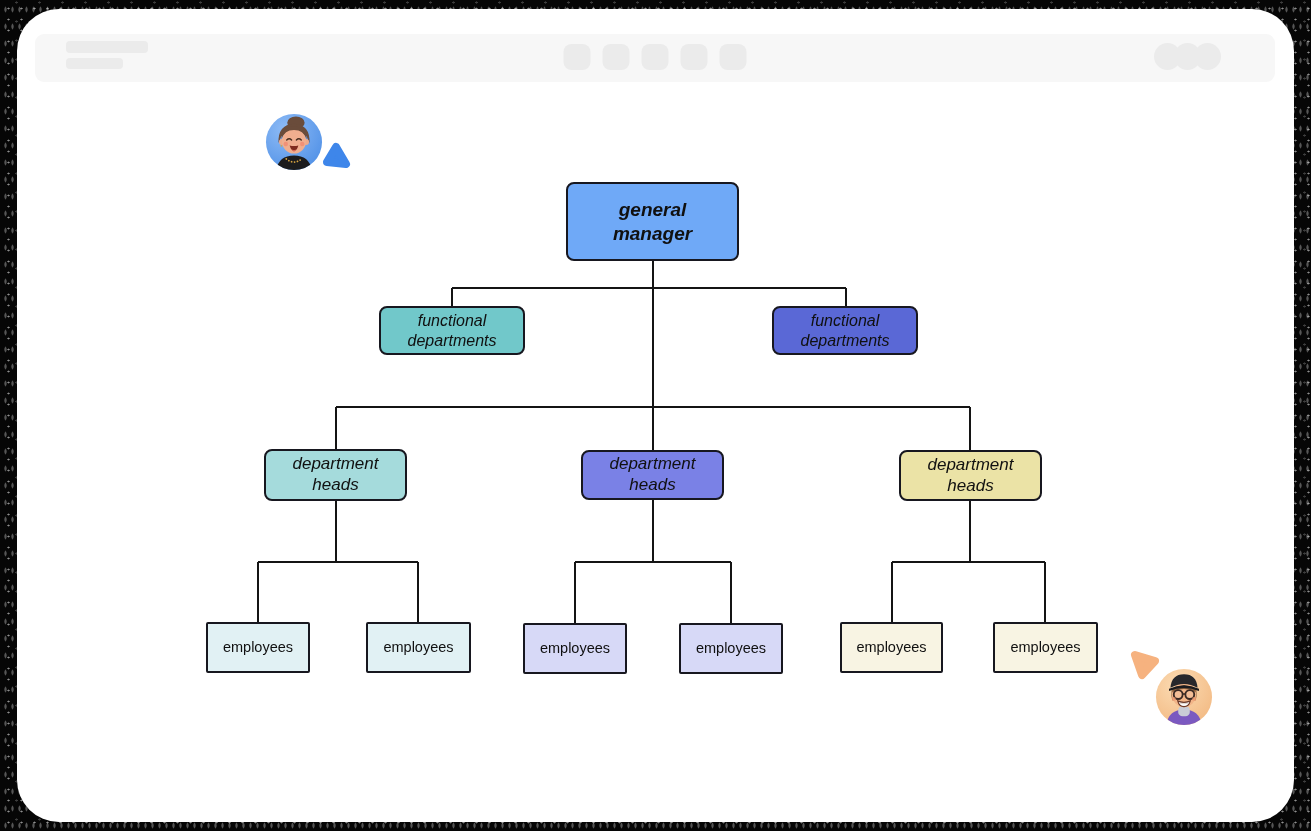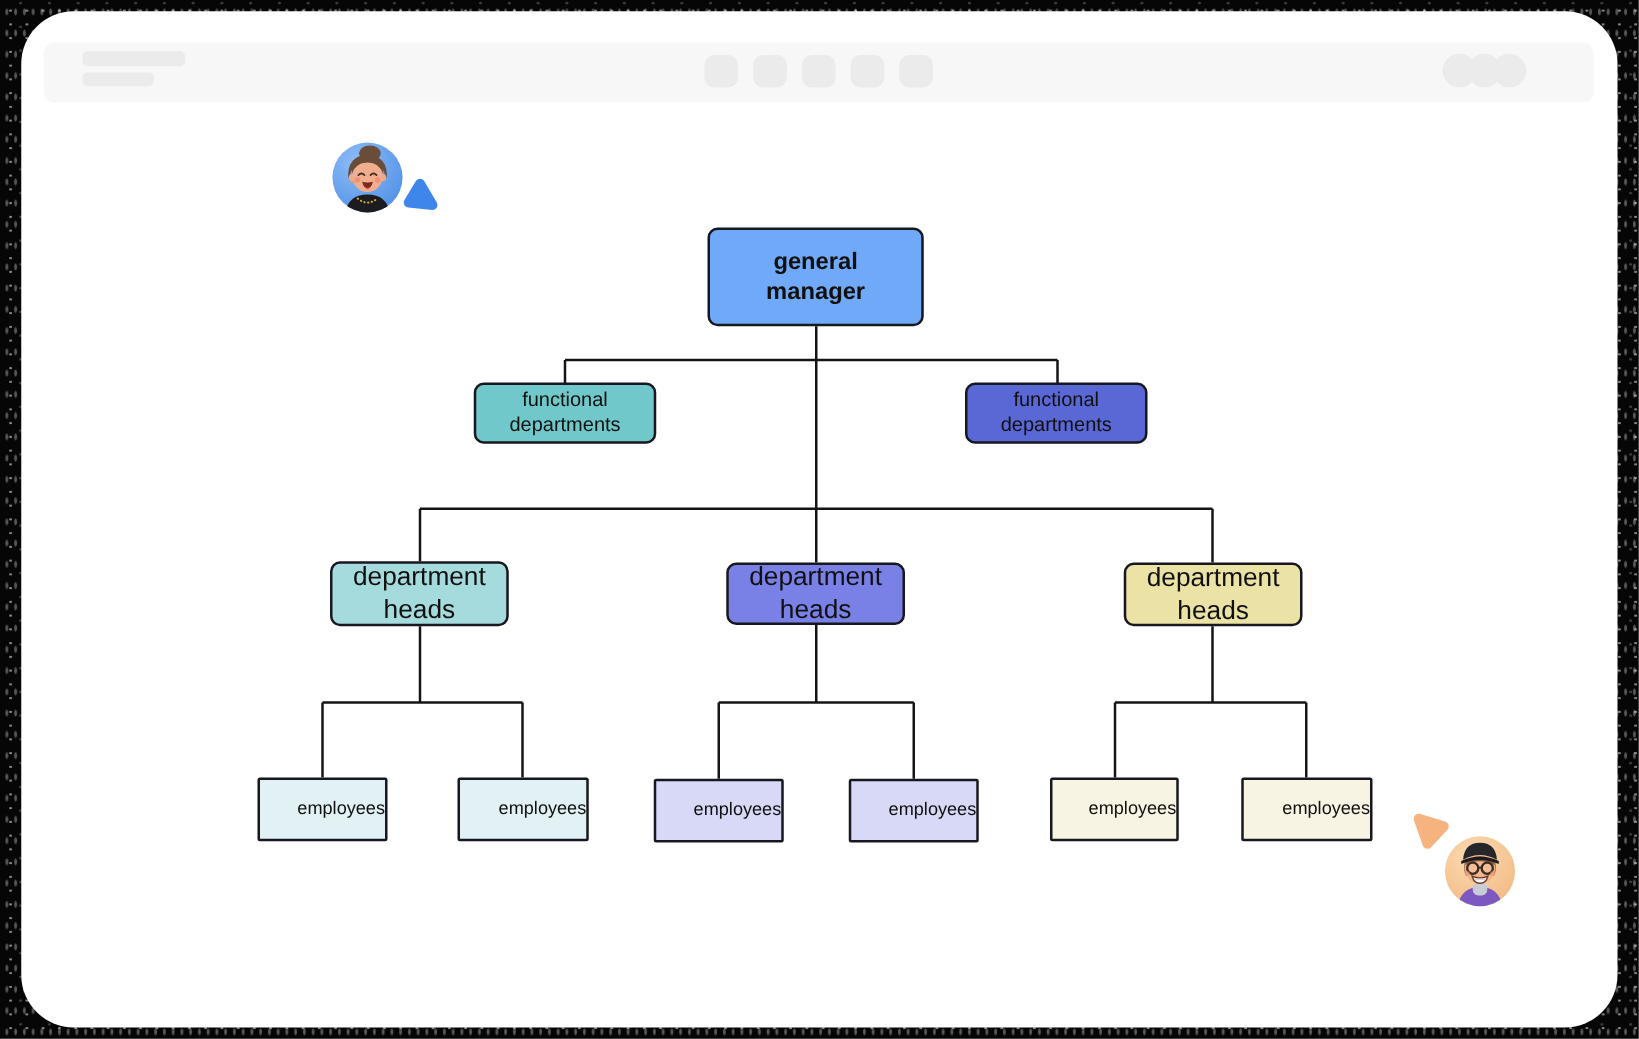--- a/index.html
+++ b/index.html
@@ -41,30 +41,30 @@
   svg.wires{ position:absolute; left:0; top:0; pointer-events:none; }
   .wires line{ stroke:#141414; stroke-width:2; }
 
   
   .node{
     position:absolute; display:flex; align-items:center; justify-content:center;
     border:2.5px solid #17171f; border-radius:8px;
     color:#101010; text-align:center; line-height:1.22; cursor:pointer;
   }
   .node span{ display:inline-block; }
-  .w2 span{ max-width:120px; }
+  .w2 span{ max-width:120px;font-style:italic; }
   .n0{ left:549px; top:173px; width:173px; height:79px; font-size:19px; font-weight:700; }
   .n0 span{ max-width:112px; }
   .n1,.n2{ top:297px; width:146px; height:49px; font-size:16px; }
   .n1{ left:362px; } .n2{ left:755px; }
-  .n3,.n4,.n5{ width:143px; font-size:21px; }
+  .n3,.n4,.n5{ width:143px; font-size:17px; }
   .n3{ left:247px; top:440px; height:52px; }
   .n4{ left:564px; top:441px; height:50px; }
   .n5{ left:882px; top:441px; height:51px; }
-  .emp{ border-width:2px; border-radius:2px; font-size:14.5px; height:51px;justify-content:flex-end; }
+  .emp{ border-width:2px; border-radius:2px; font-size:14.5px; height:51px; }
   .n6{ left:189px; top:613px; width:104px; }
   .n7{ left:349px; top:613px; width:105px; }
   .n8{ left:506px; top:614px; width:104px; }
   .n9{ left:662px; top:614px; width:104px; }
   .n10{ left:823px; top:613px; width:103px; }
   .n11{ left:976px; top:613px; width:105px; }
 
   
   .collab{ position:absolute; }
   .av{ width:58px; height:58px; display:block; }

